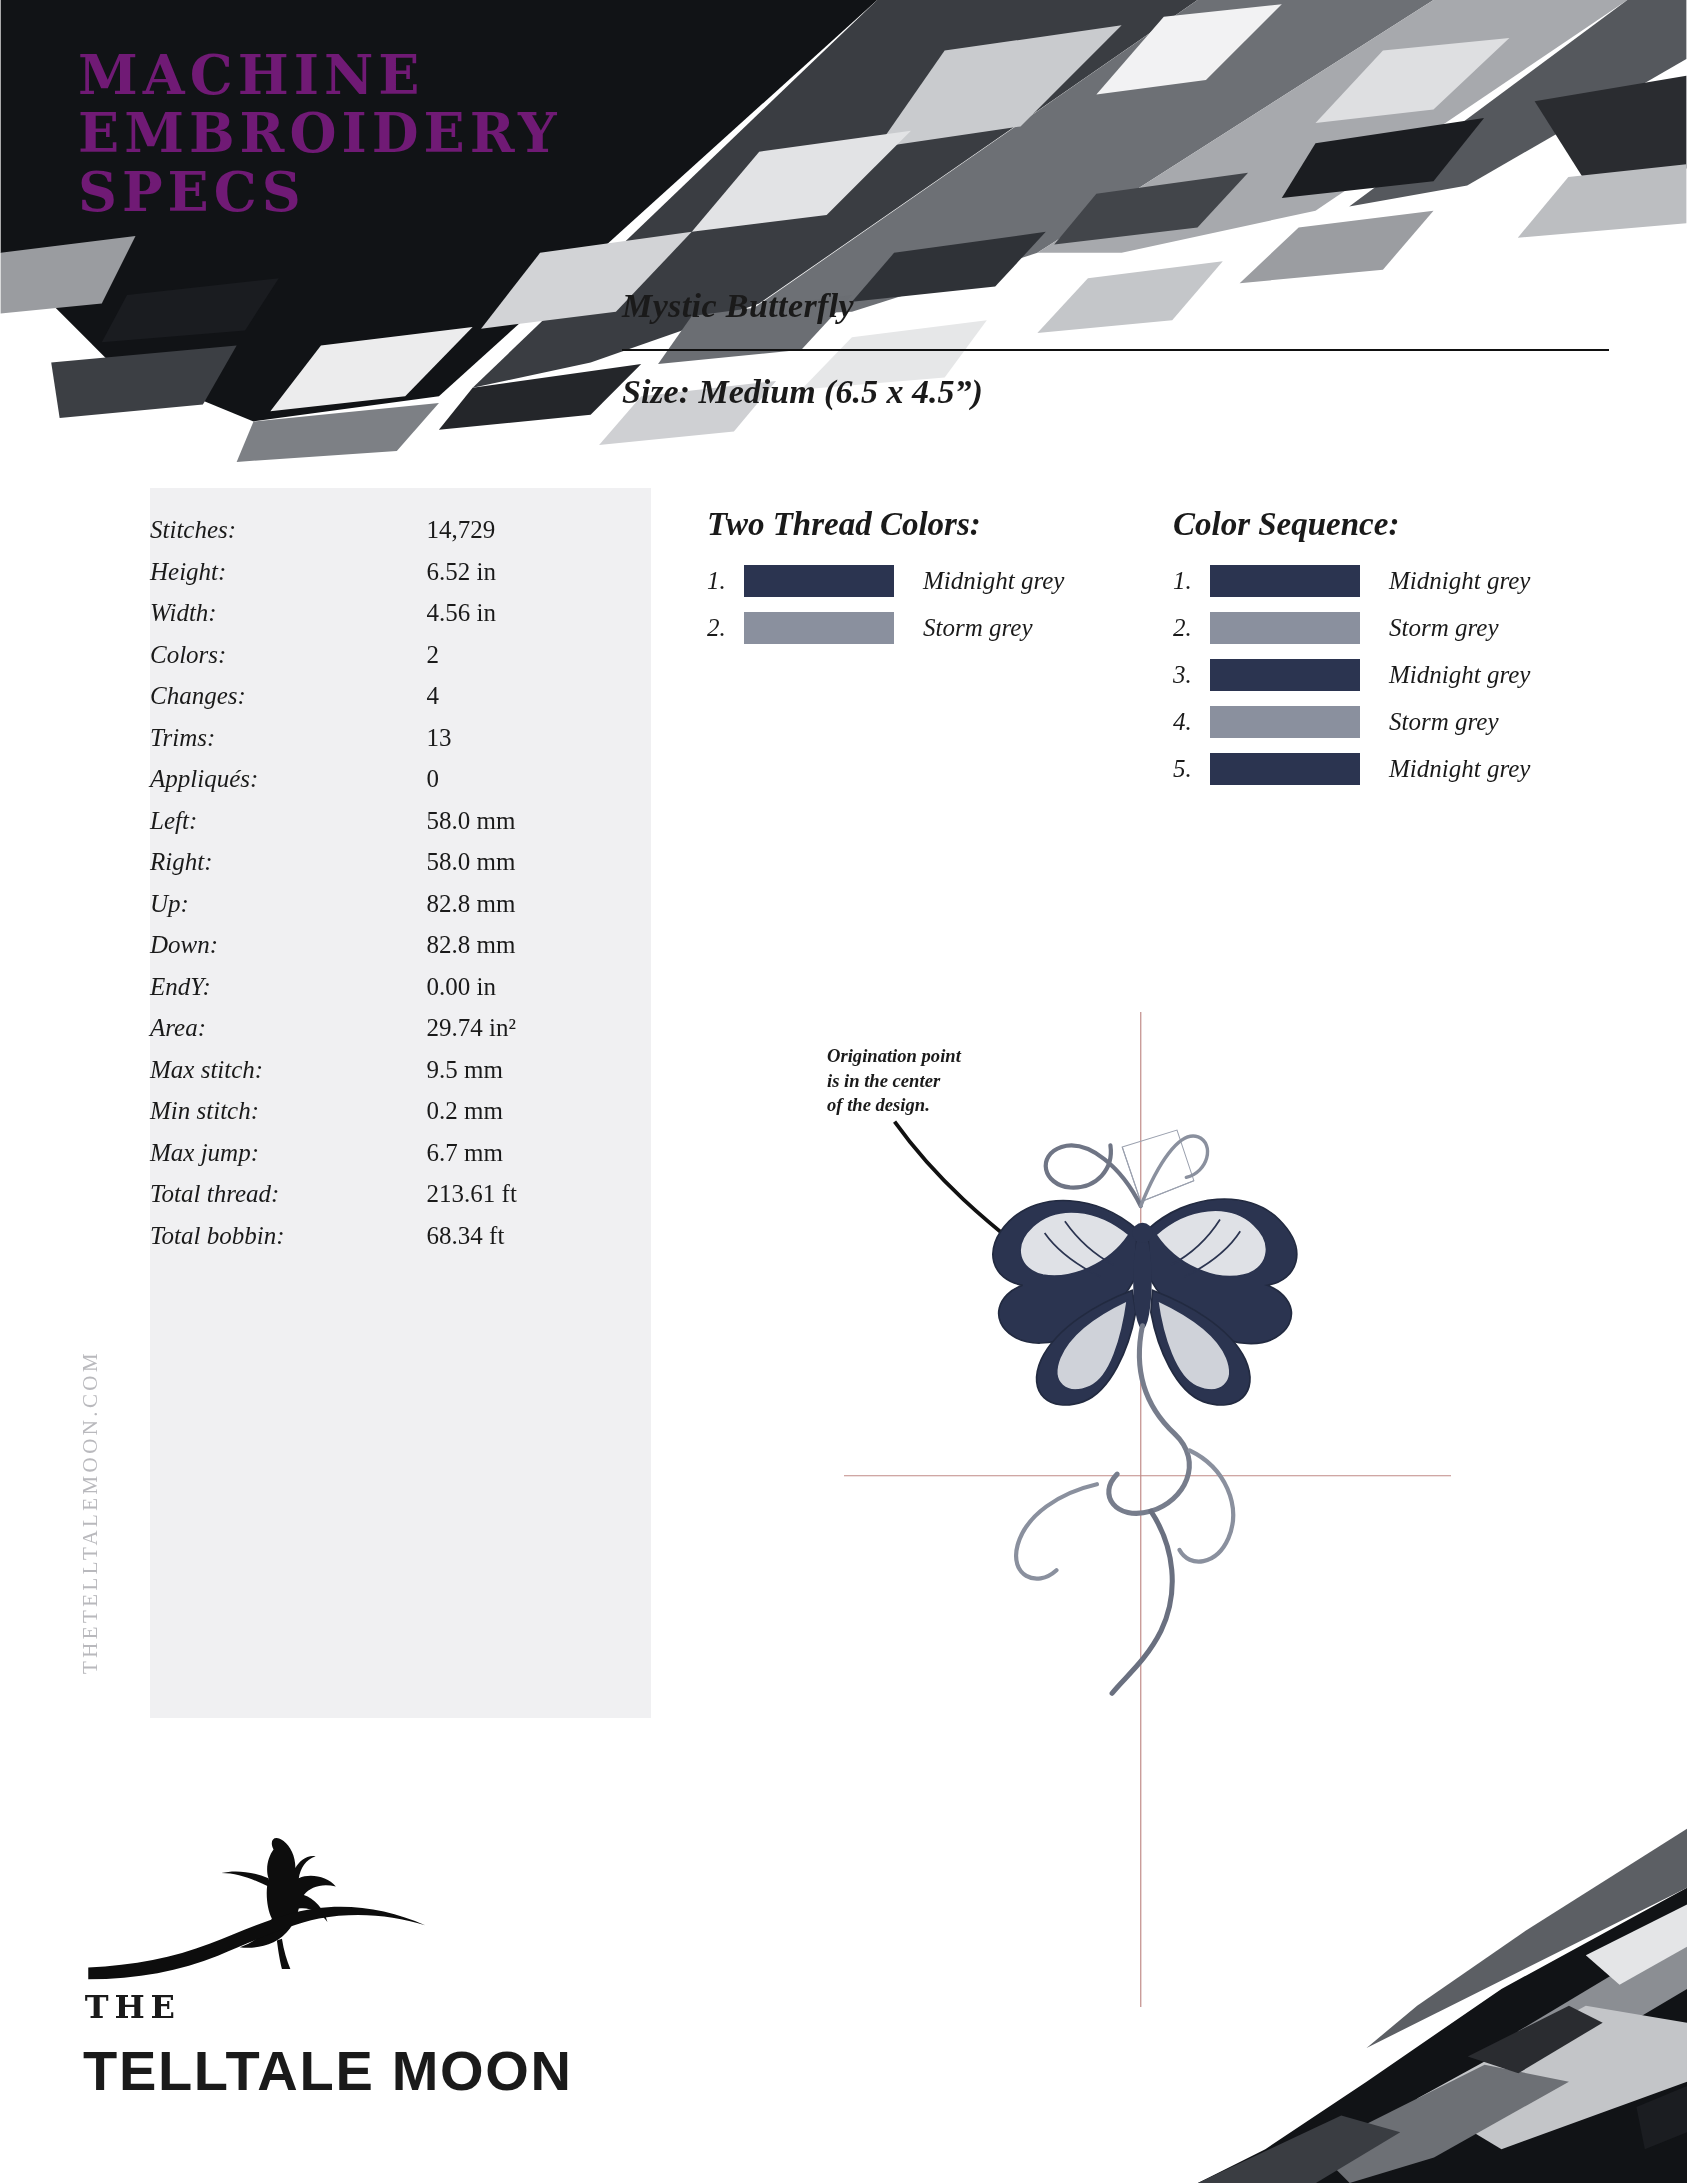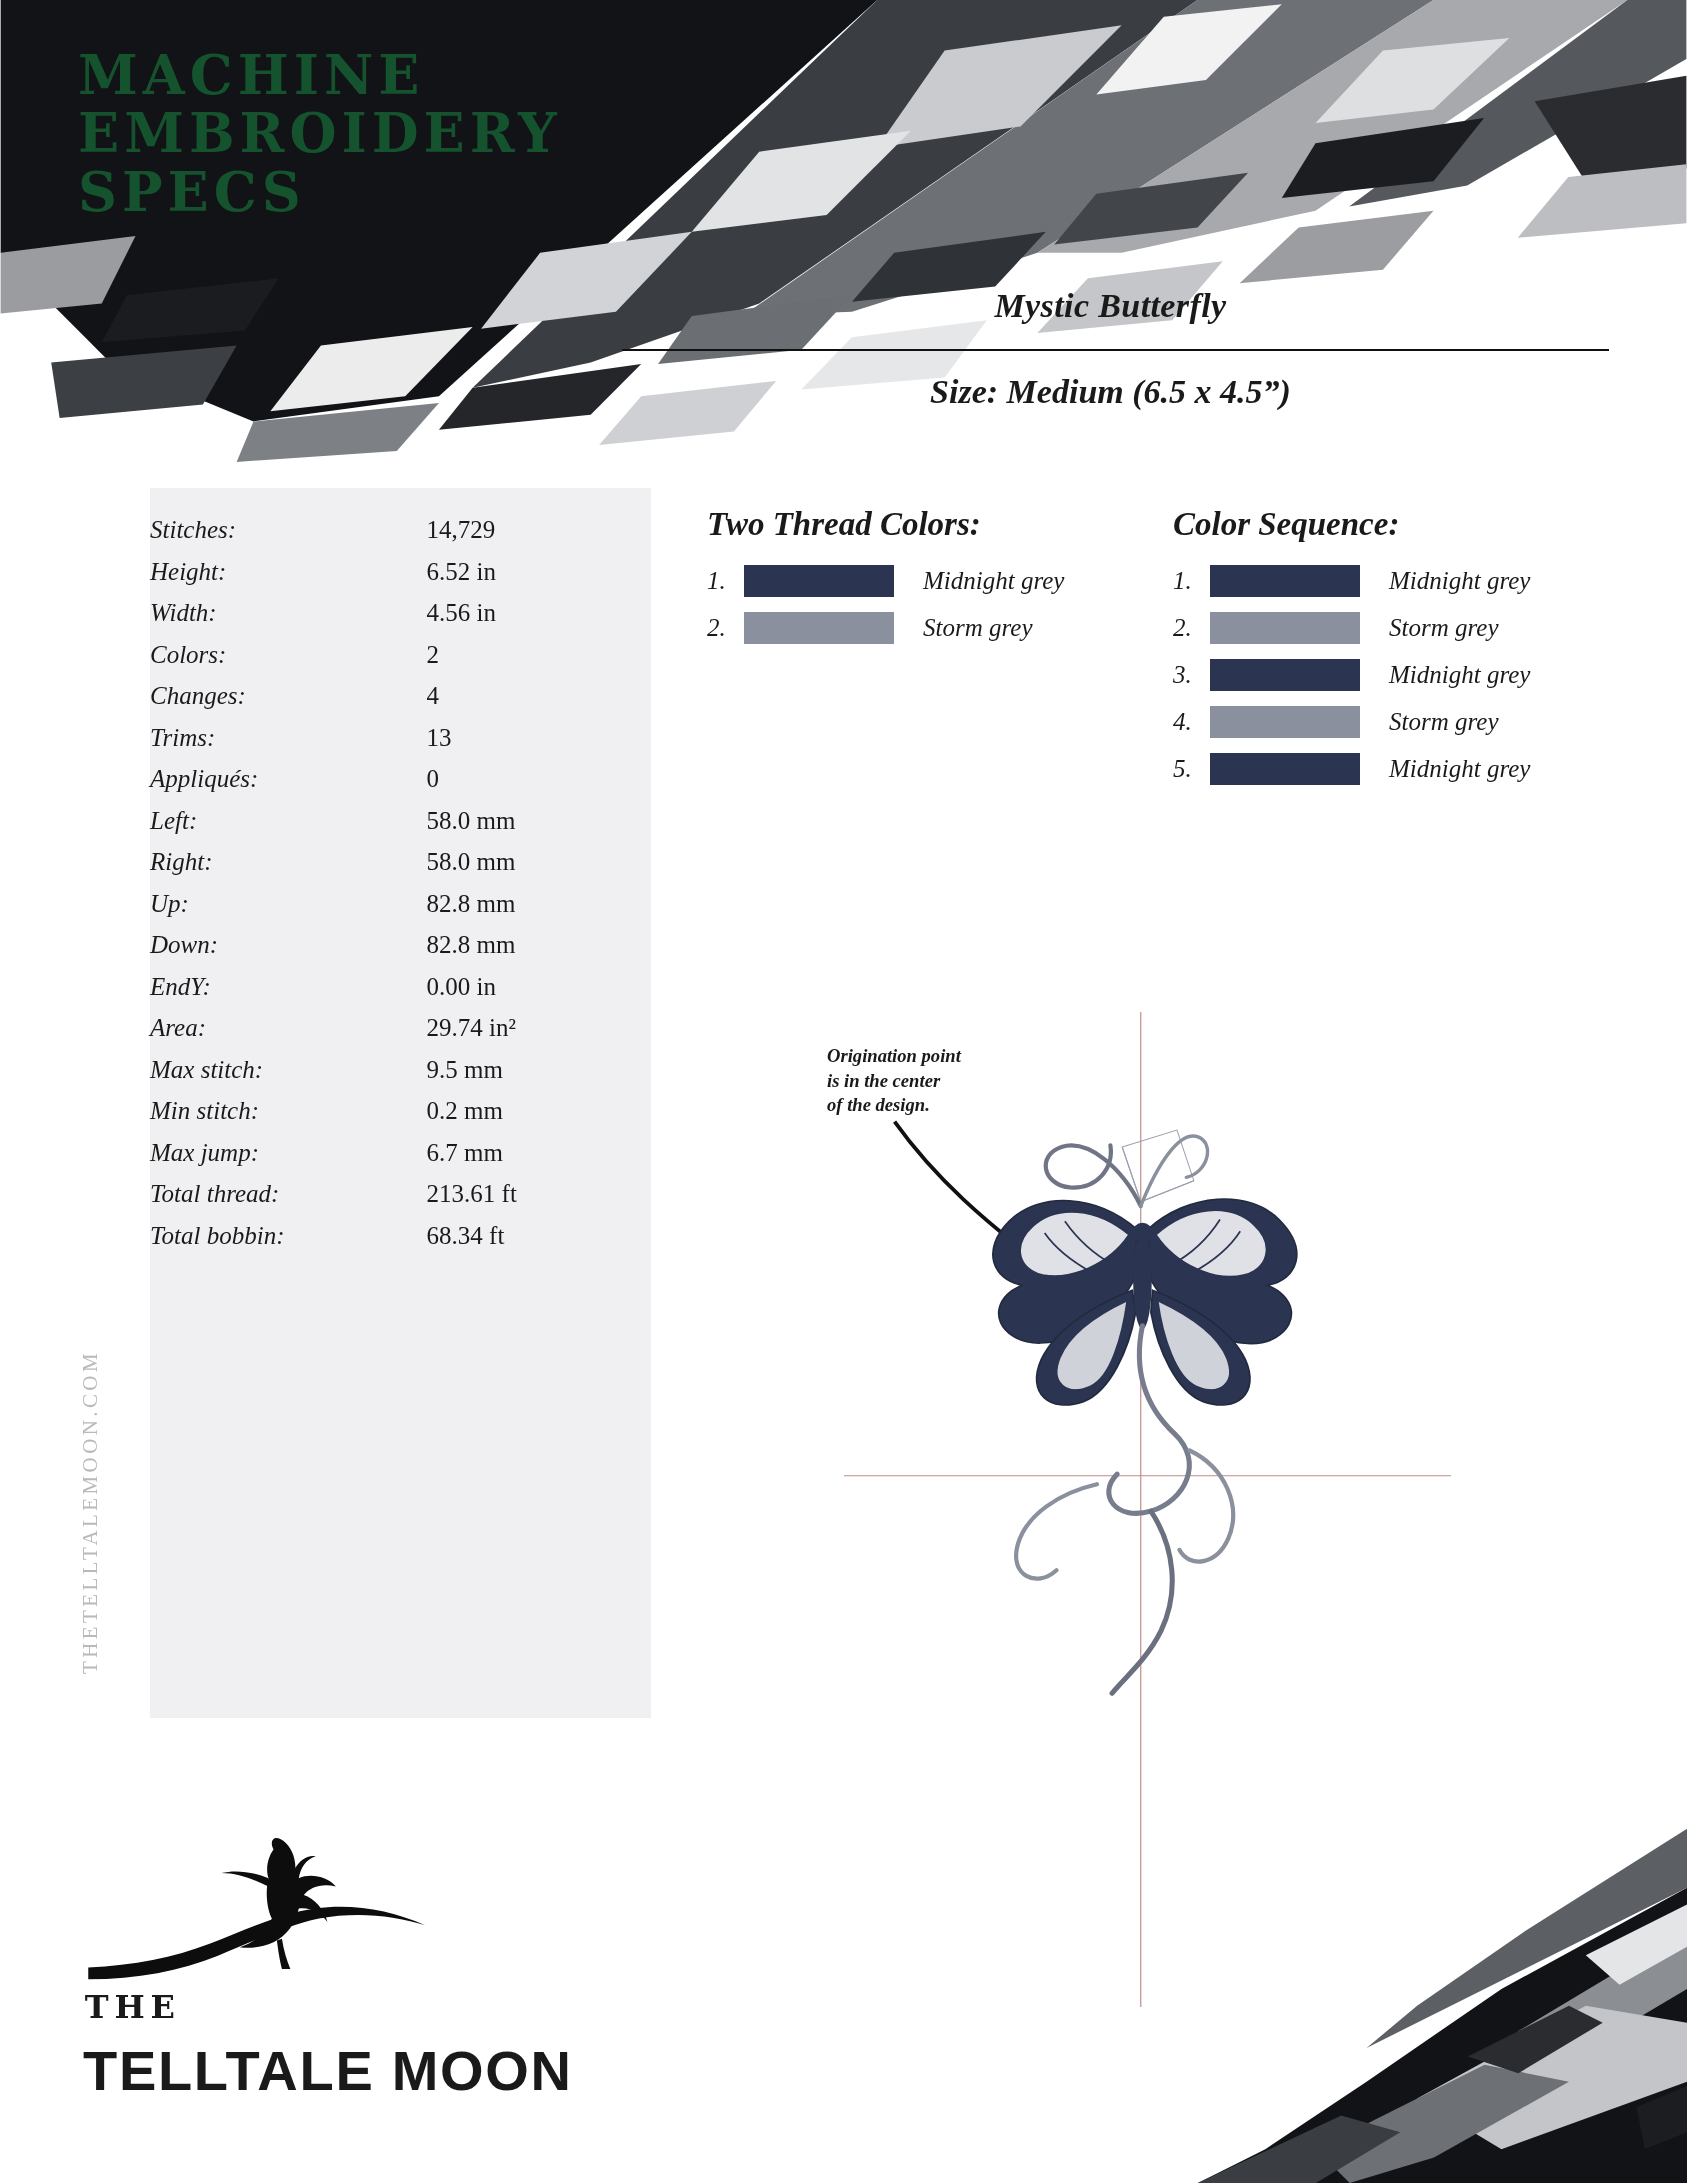--- a/index.html
+++ b/index.html
@@ -30,38 +30,38 @@
     width: 1012px; height: 405px;
     overflow: hidden;
     pointer-events: none;
   }
 
   
   .page-title {
     position: absolute;
     top: 46px;
     left: 78px;
-    color: #14532d;
+    color: #701a75;
     font-family: "DejaVu Serif", serif;
     font-weight: bold;
     font-size: 54px;
     line-height: 1.08;
     letter-spacing: 5px;
     text-transform: uppercase;
     white-space: pre-line;
     z-index: 5;
   }
 
   
   .design-head {
     position: absolute;
     right: 78px;
     top: 287px;
     width: 987px;
-    text-align: center;
+    text-align: left;
     z-index: 6;
   }
   .design-name {
     font-size: 34px;
     font-weight: bold;
     font-style: italic;
     font-family: "Liberation Serif", serif;
     letter-spacing: 0.4px;
     margin-bottom: 23.6px;
     padding-right: 10px;

